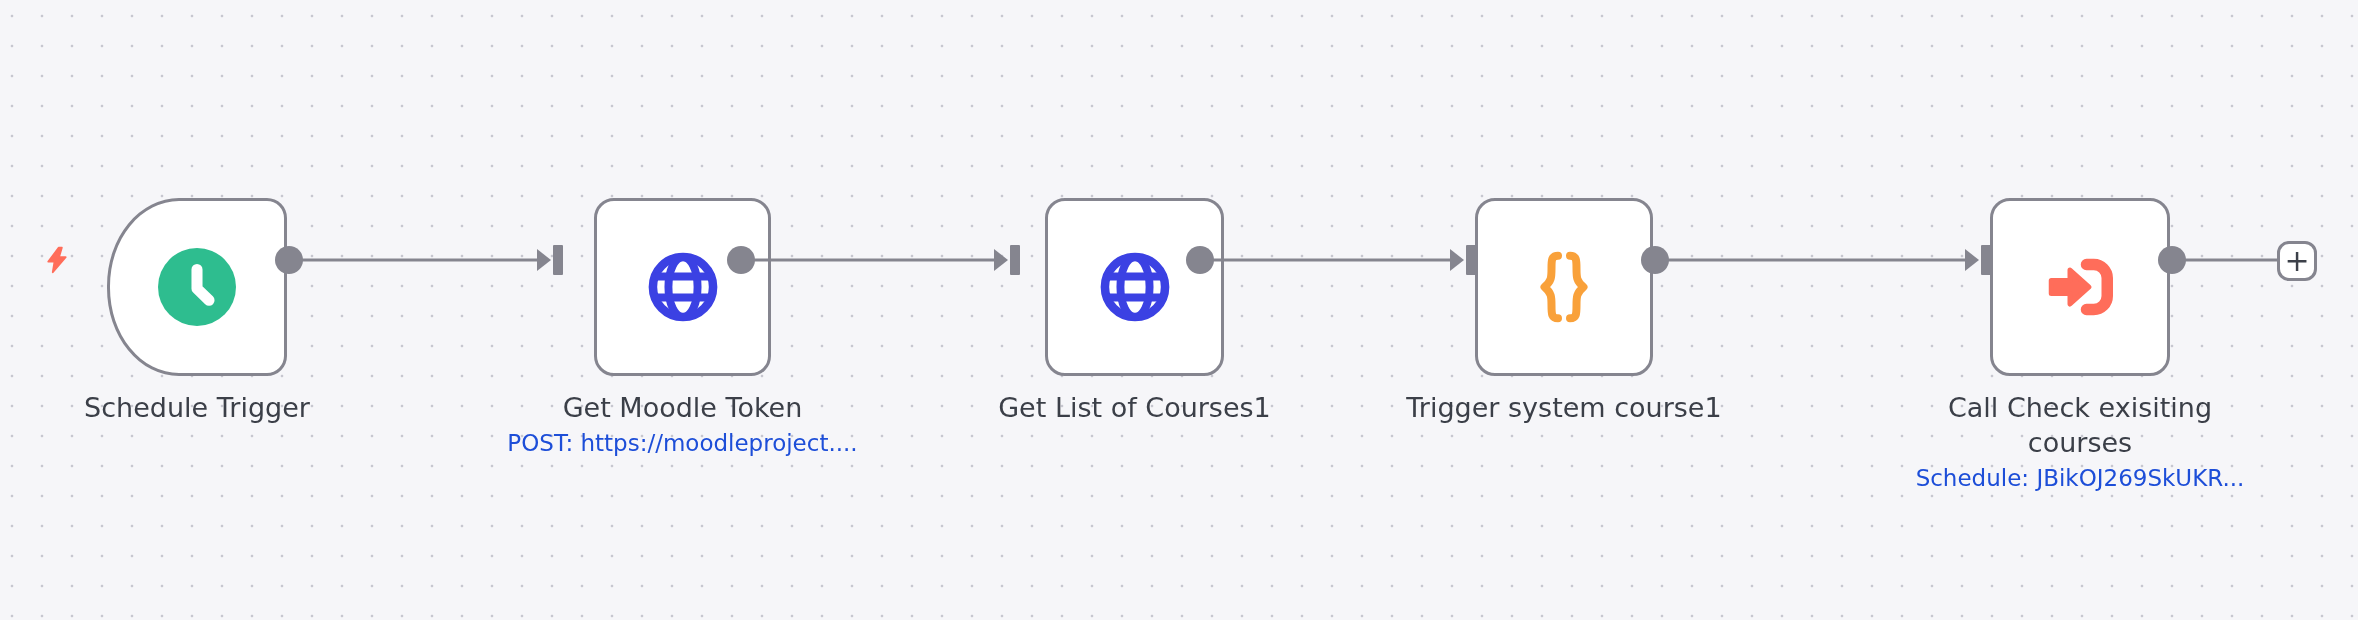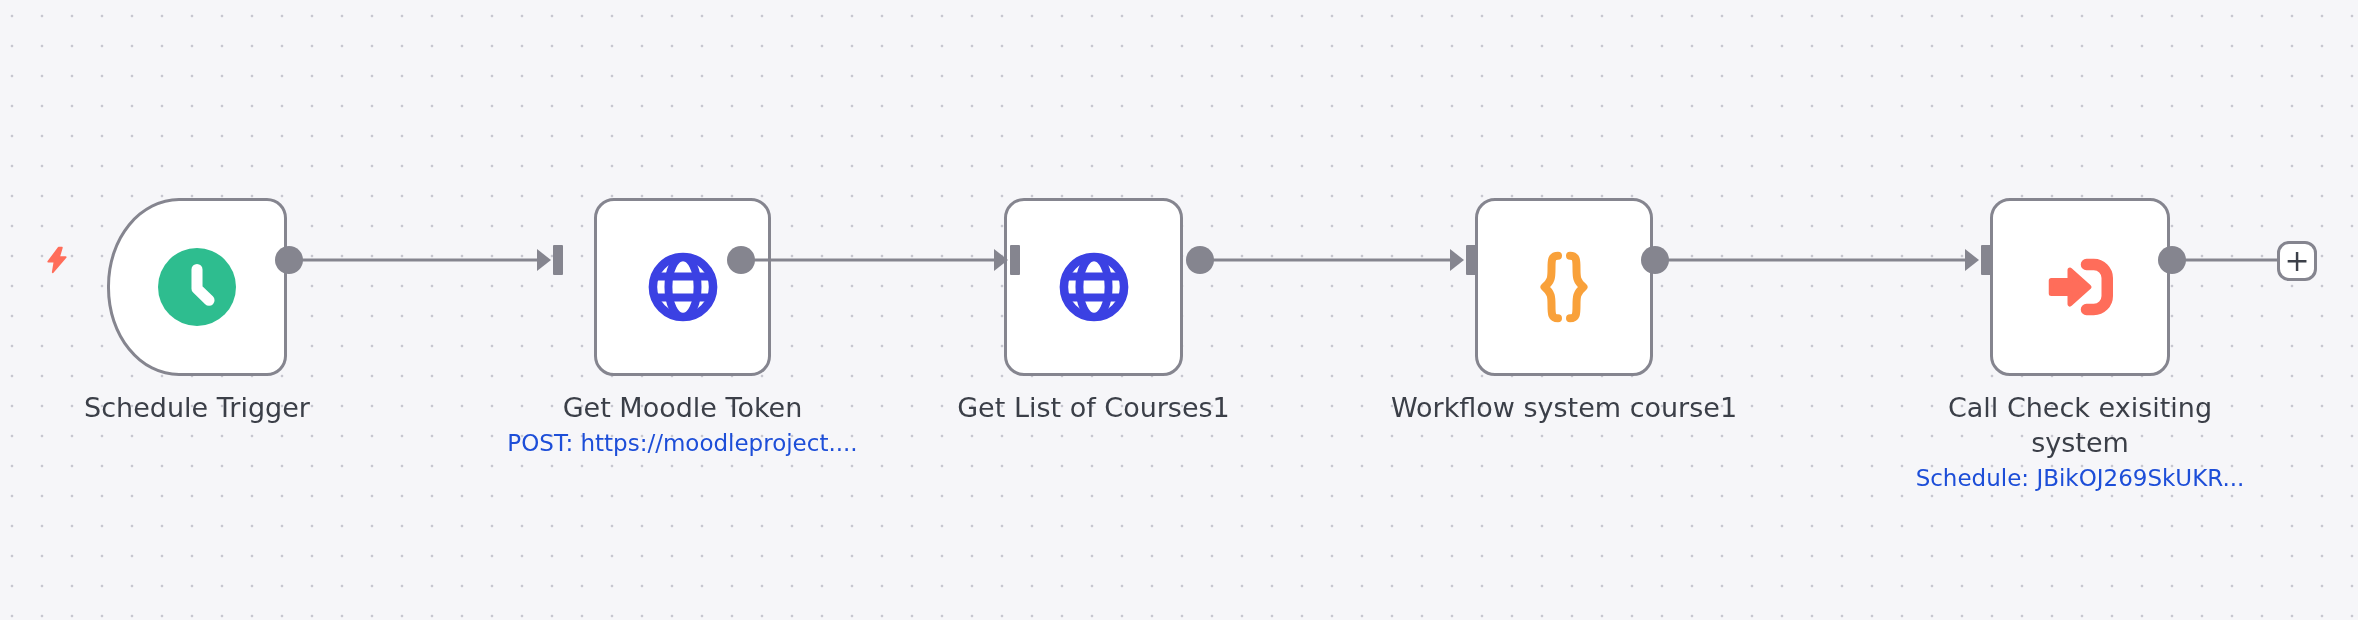--- a/index.html
+++ b/index.html
@@ -16,21 +16,21 @@
   .node-box{
     width:100%;height:178px;box-sizing:border-box;
     background:#ffffff;border:3px solid #85858f;border-radius:20px;
     display:flex;align-items:center;justify-content:center;
   }
   .node.trigger .node-box{
     border-radius:72px 20px 20px 72px / 88px 20px 20px 88px;
   }
   .n1{left:107px;width:180px;}
   .n2{left:594px;width:177px;}
-  .n3{left:1004px;width:179px;}
+  .n3{left:1045px;width:179px;}
   .n4{left:1475px;width:178px;}
   .n5{left:1990px;width:180px;}
   .node-caption{
     position:absolute;top:192px;left:50%;transform:translateX(-50%);
     text-align:center;width:540px;
   }
   .n5 .node-caption{width:360px;}
   .node-title{
     font-size:27px;line-height:35px;color:#3b3f48;font-weight:500;
   }
@@ -104,33 +104,33 @@
   <div class="node n4">
     <div class="node-box">
       <svg class="icon" width="84" height="80" viewBox="0 0 32 32">
         <g stroke="#F9A13A" fill="none" stroke-width="3.2" stroke-linecap="round" stroke-linejoin="round">
           <path d="M13.6 3.5 C11 3.5 11 5.2 11 8.6 C11 12.2 11 13.6 8.2 16 C11 18.4 11 19.8 11 23.4 C11 26.8 11 28.5 13.6 28.5"></path>
           <path d="M18.4 3.5 C21 3.5 21 5.2 21 8.6 C21 12.2 21 13.6 23.8 16 C21 18.4 21 19.8 21 23.4 C21 26.8 21 28.5 18.4 28.5"></path>
         </g>
       </svg>
     </div>
     <div class="node-caption">
-      <div class="node-title">Workflow system course1</div>
+      <div class="node-title">Trigger system course1</div>
     </div>
   </div>
 
   <div class="node n5">
     <div class="node-box">
       <svg class="icon" width="80" height="80" viewBox="0 0 32 32">
         <path d="M18.6 7 h2.9 a5.4 5.4 0 0 1 5.4 5.4 v7.2 a5.4 5.4 0 0 1 -5.4 5.4 h-2.9" fill="none" stroke="#FF6D5A" stroke-width="4.6" stroke-linecap="round"></path>
         <path d="M4.5 13.4 H12 V9.2 L19.6 16 L12 22.8 V18.6 H4.5 Z" fill="#FF6D5A" stroke="#FF6D5A" stroke-width="2" stroke-linejoin="round"></path>
       </svg>
     </div>
     <div class="node-caption">
-      <div class="node-title">Call Check exisiting system</div>
+      <div class="node-title">Call Check exisiting courses</div>
       <div class="node-subtitle">Schedule: JBikOJ269SkUKR...</div>
     </div>
   </div>
 
   <svg class="conn-layer" width="2358" height="620" viewBox="0 0 2358 620">
     <g stroke="#85858f" stroke-width="3" fill="#85858f">
 
       <g>
         <line x1="301" y1="260" x2="538" y2="260"></line>
         <circle cx="289" cy="260" r="14" stroke="none"></circle>

